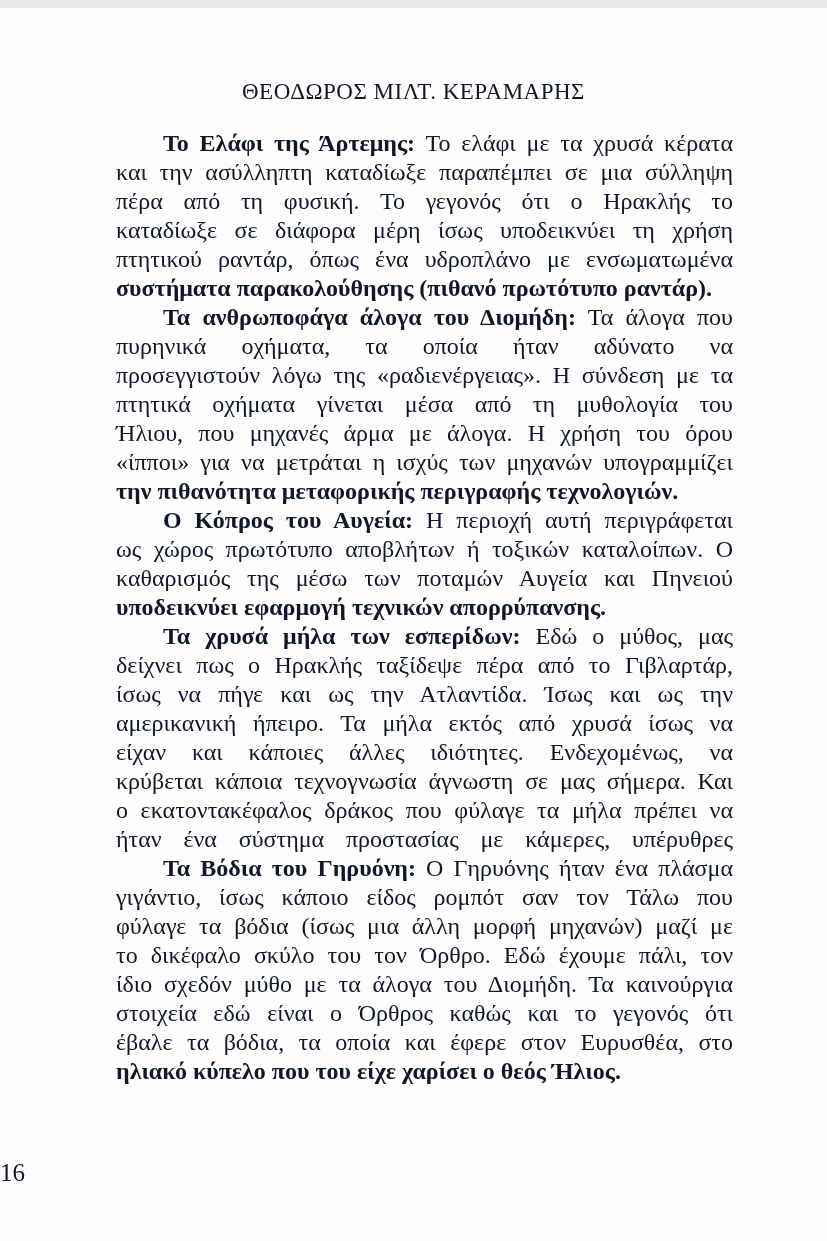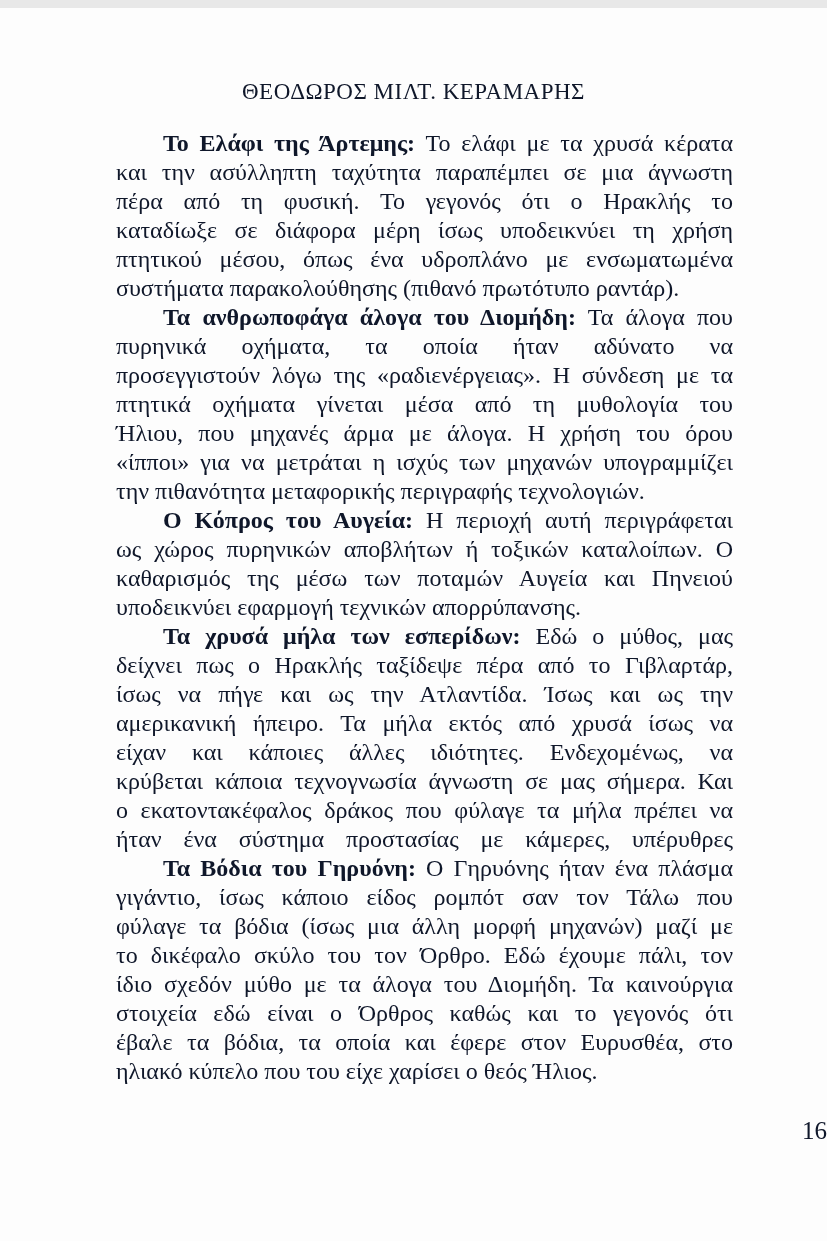--- a/index.html
+++ b/index.html
@@ -32,59 +32,59 @@
   }
   .paragraph { margin: 0; }
   .line {
     font-size: 24px;
     line-height: 29px;
     text-align: justify;
     text-align-last: justify;
     white-space: normal;
   }
   .line.indent { text-indent: 47px; }
-  .line.last { text-align-last: left; }
+  .line.last { text-align-last: left; font-weight: bold; }
   .line b { font-weight: bold; }
   .page-number {
     position: absolute;
-    top: 1108px;
+    top: 1150px;
     left: 0;
     width: 100%;
-    text-align: right;
+    text-align: left;
     font-size: 25px;
     line-height: 29px;
   }
 </style>
 </head>
 <body>
 
 <div class="page">
   <div class="running-header">ΘΕΟΔΩΡΟΣ ΜΙΛΤ. ΚΕΡΑΜΑΡΗΣ</div>
 
   <div class="text-column" id="text-column">
       <div class="paragraph">
         <div class="line indent"><b>Το Ελάφι της Άρτεμης:</b> Το ελάφι με τα χρυσά κέρατα</div>
-        <div class="line">και την ασύλληπτη ταχύτητα παραπέμπει σε μια άγνωστη</div>
+        <div class="line">και την ασύλληπτη καταδίωξε παραπέμπει σε μια σύλληψη</div>
         <div class="line">πέρα από τη φυσική. Το γεγονός ότι ο Ηρακλής το</div>
         <div class="line">καταδίωξε σε διάφορα μέρη ίσως υποδεικνύει τη χρήση</div>
-        <div class="line">πτητικού μέσου, όπως ένα υδροπλάνο με ενσωματωμένα</div>
+        <div class="line">πτητικού ραντάρ, όπως ένα υδροπλάνο με ενσωματωμένα</div>
         <div class="line last">συστήματα παρακολούθησης (πιθανό πρωτότυπο ραντάρ).</div>
       </div>
       <div class="paragraph">
         <div class="line indent"><b>Τα ανθρωποφάγα άλογα του Διομήδη:</b> Τα άλογα που</div>
         <div class="line">πυρηνικά οχήματα, τα οποία ήταν αδύνατο να</div>
         <div class="line">προσεγγιστούν λόγω της «ραδιενέργειας». Η σύνδεση με τα</div>
         <div class="line">πτητικά οχήματα γίνεται μέσα από τη μυθολογία του</div>
         <div class="line">Ήλιου, που μηχανές άρμα με άλογα. Η χρήση του όρου</div>
         <div class="line">«ίπποι» για να μετράται η ισχύς των μηχανών υπογραμμίζει</div>
         <div class="line last">την πιθανότητα μεταφορικής περιγραφής τεχνολογιών.</div>
       </div>
       <div class="paragraph">
         <div class="line indent"><b>Ο Κόπρος του Αυγεία:</b> Η περιοχή αυτή περιγράφεται</div>
-        <div class="line">ως χώρος πυρηνικών αποβλήτων ή τοξικών καταλοίπων. Ο</div>
+        <div class="line">ως χώρος πρωτότυπο αποβλήτων ή τοξικών καταλοίπων. Ο</div>
         <div class="line">καθαρισμός της μέσω των ποταμών Αυγεία και Πηνειού</div>
         <div class="line last">υποδεικνύει εφαρμογή τεχνικών απορρύπανσης.</div>
       </div>
       <div class="paragraph">
         <div class="line indent"><b>Τα χρυσά μήλα των εσπερίδων:</b> Εδώ ο μύθος, μας</div>
         <div class="line">δείχνει πως ο Ηρακλής ταξίδεψε πέρα από το Γιβλαρτάρ,</div>
         <div class="line">ίσως να πήγε και ως την Ατλαντίδα. Ίσως και ως την</div>
         <div class="line">αμερικανική ήπειρο. Τα μήλα εκτός από χρυσά ίσως να</div>
         <div class="line">είχαν και κάποιες άλλες ιδιότητες. Ενδεχομένως, να</div>
         <div class="line">κρύβεται κάποια τεχνογνωσία άγνωστη σε μας σήμερα. Και</div>

